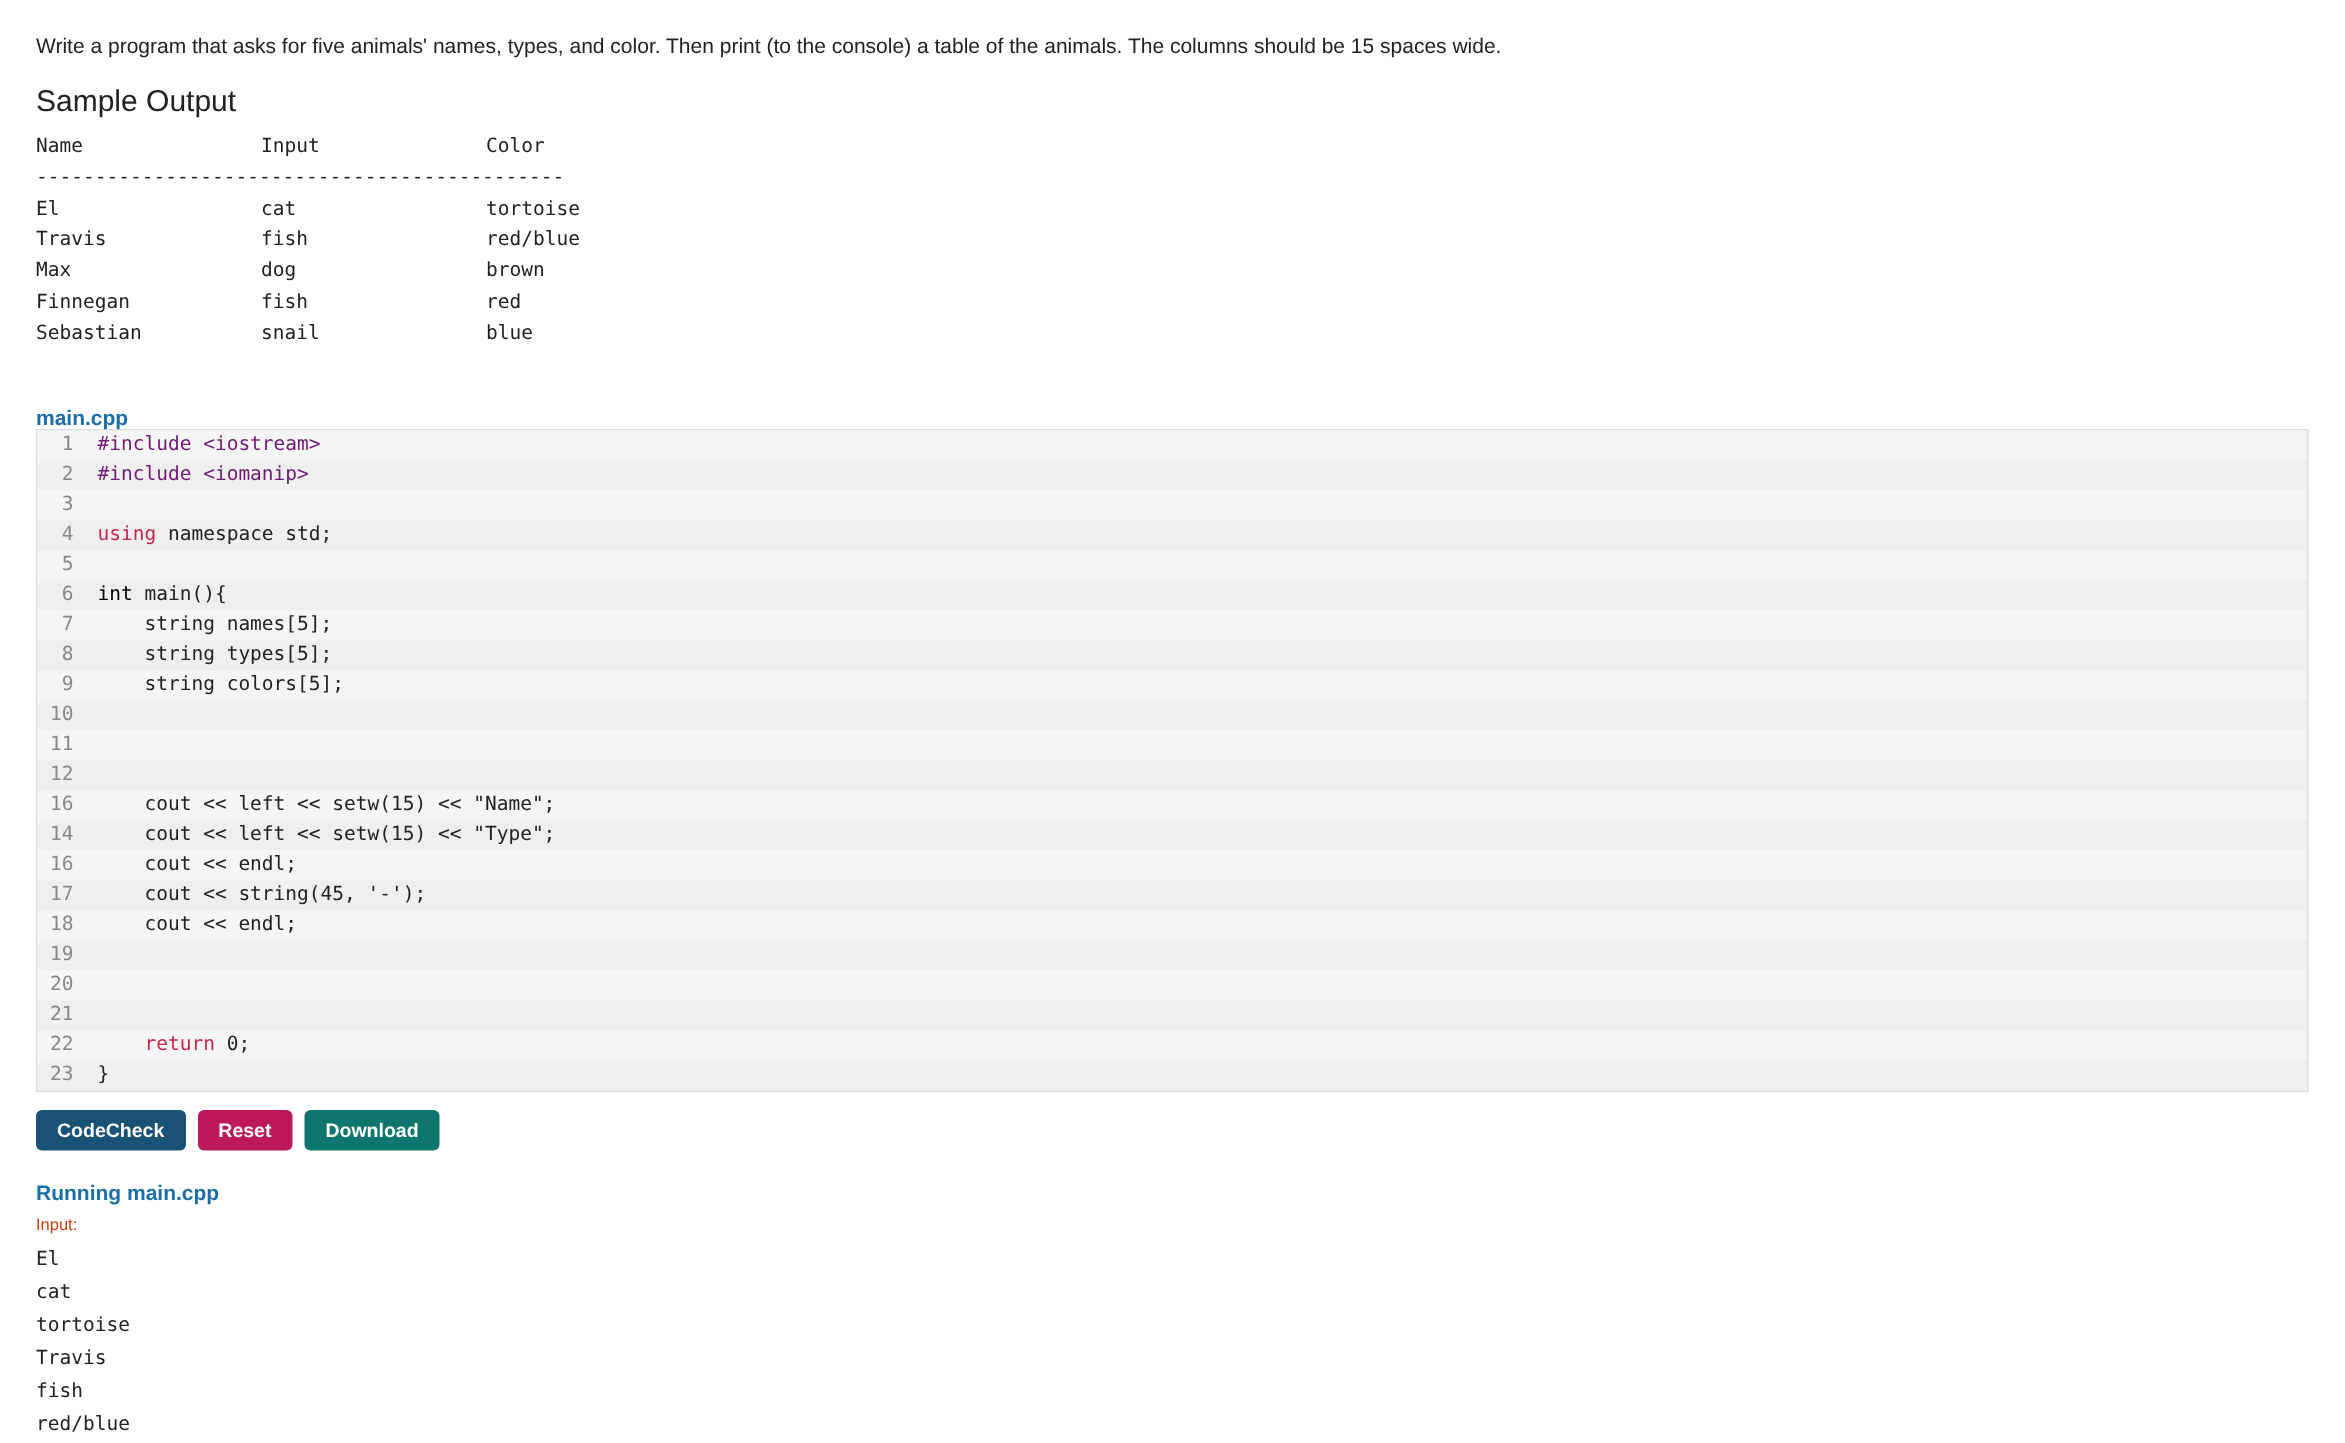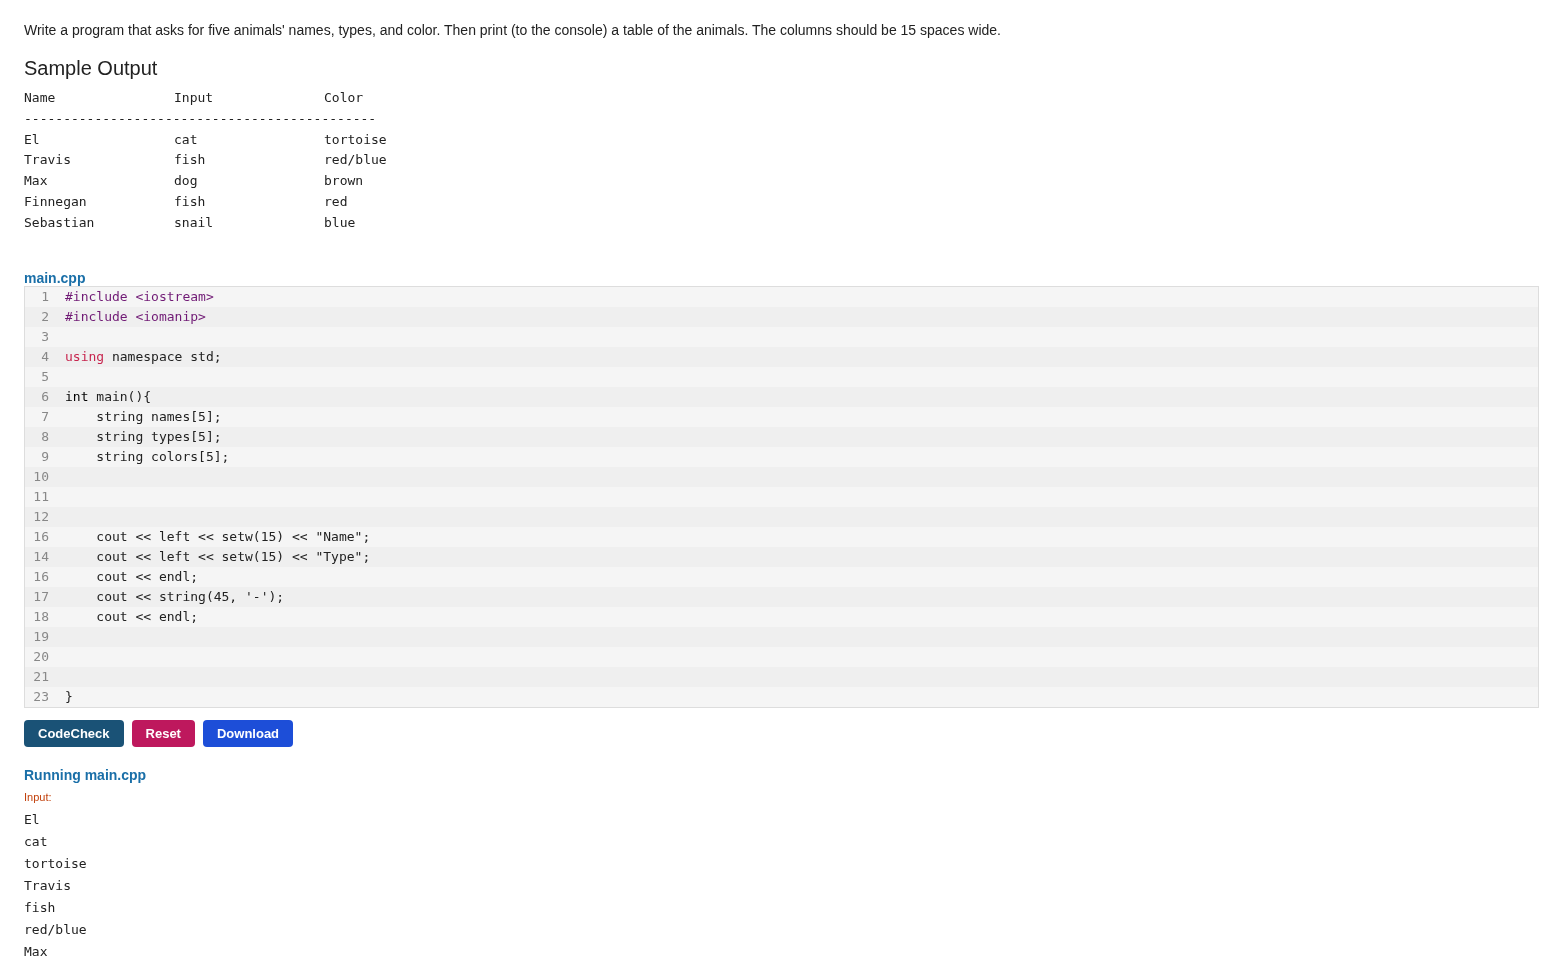--- a/index.html
+++ b/index.html
@@ -115,21 +115,21 @@
     }
     .btn-codecheck {
       background: #1a5276;
       color: #fff;
     }
     .btn-reset {
       background: #be185d;
       color: #fff;
     }
     .btn-download {
-      background: #1d4ed8;
+      background: #0f766e;
       color: #fff;
     }
     .running-title {
       color: #1a6fa8;
       font-weight: bold;
       font-size: 14px;
       margin-bottom: 8px;
     }
     .input-label {
       font-size: 11px;
@@ -262,20 +262,24 @@
       <span class="line-number">19</span>
       <span class="line-content"></span>
     </div>
     <div class="code-line">
       <span class="line-number">20</span>
       <span class="line-content"></span>
     </div>
     <div class="code-line">
       <span class="line-number">21</span>
       <span class="line-content"></span>
+    </div>
+    <div class="code-line">
+      <span class="line-number">22</span>
+      <span class="line-content">    <span class="kw-return">return</span> 0;</span>
     </div>
     <div class="code-line">
       <span class="line-number">23</span>
       <span class="line-content">}</span>
     </div>
   </div>
 
 <div class="btn-row">
   <button class="btn btn-codecheck">CodeCheck</button>
   <button class="btn btn-reset">Reset</button>

